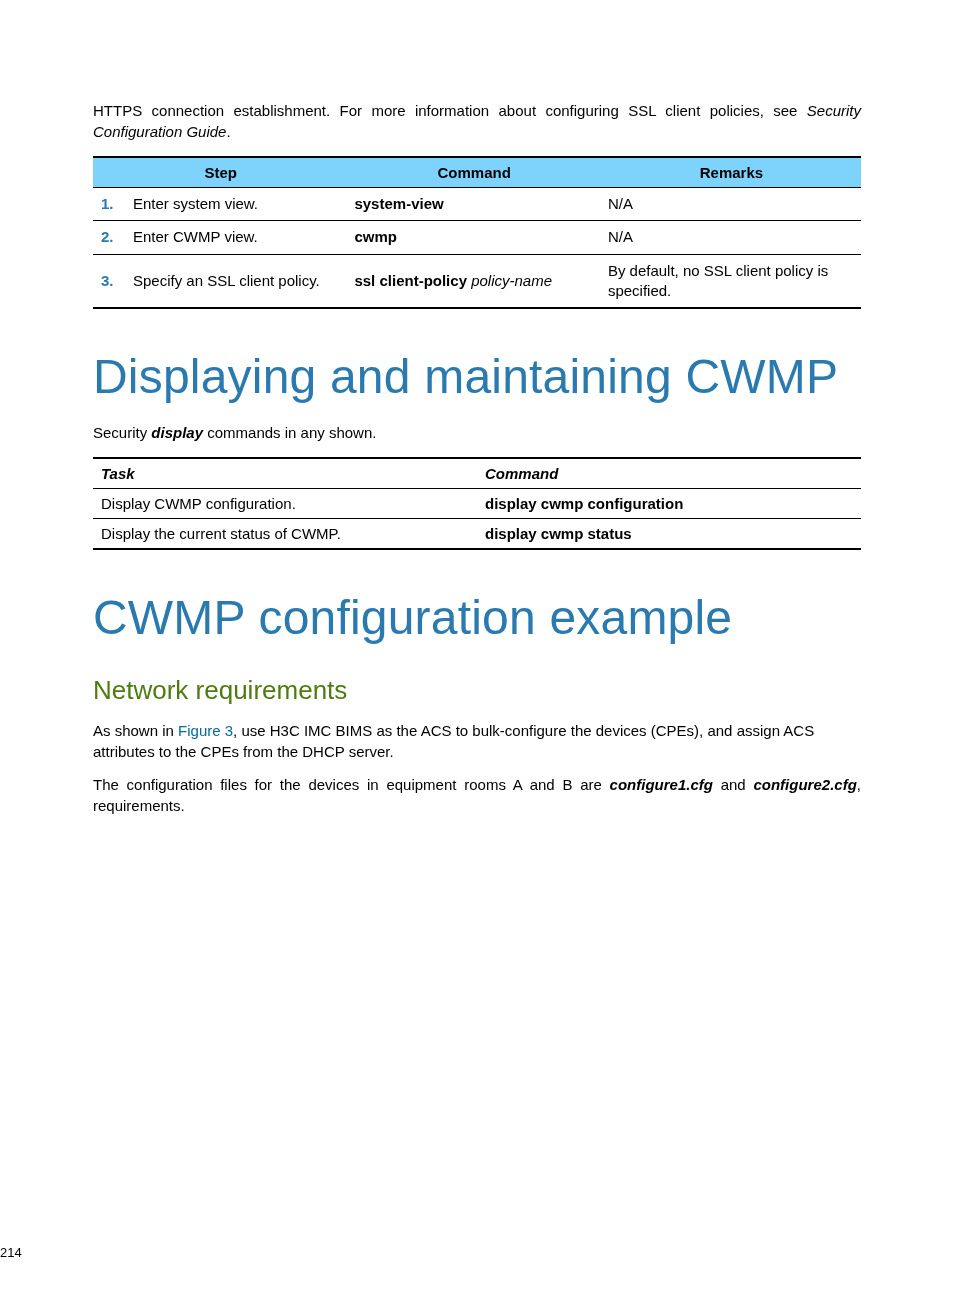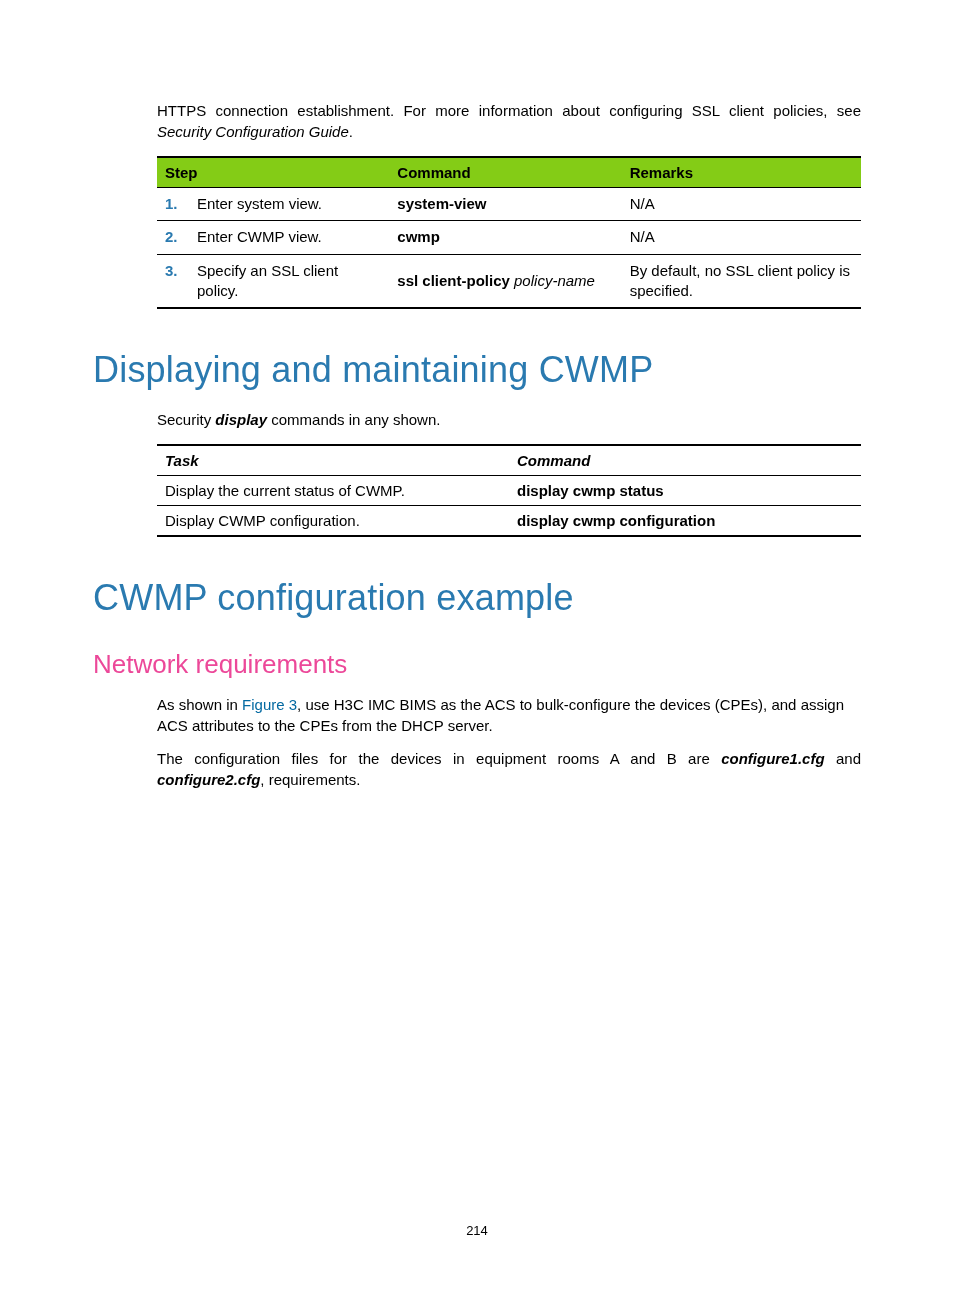--- a/index.html
+++ b/index.html
@@ -11,21 +11,20 @@
     color: #000;
     width: 954px;
     height: 1296px;
     position: relative;
     box-sizing: border-box;
   }
   .page {
     padding: 100px 93px 0 93px;
   }
   .indented-block {
-    margin-left: 64px;
   }
   p.body {
     font-size: 15px;
     line-height: 1.4;
     margin: 0 0 12px 0;
     color: #000;
   }
   p.justify {
     text-align: justify;
   }
@@ -33,26 +32,26 @@
   .bold { font-weight: bold; font-style: italic; }
 
   
   table.steps {
     width: 100%;
     border-collapse: collapse;
     margin: 14px 0 0 0;
     font-size: 15px;
   }
   table.steps thead th {
-    text-align: left;
+    text-align: center;
     font-weight: bold;
     border-top: 2px solid #000;
     border-bottom: 1px solid #000;
     padding: 6px 6px 6px 8px;
-    background: #84cc16;
+    background: #7dd3fc;
   }
   table.steps tbody td {
     border-bottom: 1px solid #000;
     padding: 6px 6px 6px 8px;
     vertical-align: middle;
     line-height: 1.35;
   }
   table.steps tbody tr:last-child td {
     border-bottom: 2px solid #000;
   }
@@ -66,26 +65,26 @@
     font-weight: bold;
     min-width: 14px;
   }
   .cmd-bold { font-weight: bold; }
   .cmd-arg { font-style: italic; }
 
   
   h1.h1 {
     color: #2a7ab0;
     font-weight: 300;
-    font-size: 36px;
+    font-size: 48px;
     margin: 40px 0 18px 0;
     letter-spacing: 0.2px;
   }
   h2.h2 {
-    color: #ec4899;
+    color: #4d7c0f;
     font-weight: 400;
     font-size: 26px;
     margin: 30px 0 14px 0;
   }
   a.link {
     color: #0369a1;
     text-decoration: none;
   }
 
   table.tasks {
@@ -105,24 +104,23 @@
   table.tasks tbody td {
     border-bottom: 1px solid #000;
     padding: 6px 6px 6px 8px;
   }
   table.tasks tbody tr:last-child td {
     border-bottom: 2px solid #000;
   }
 
   .page-number {
     position: absolute;
-    bottom: 58px;
+    bottom: 36px;
     left: 0;
     right: 0;
-    text-align: center;
     font-size: 13px;
     color: #000;
   }
 </style>
 </head>
 <body>
 
 <div class="page">
 
   <div class="indented-block">
@@ -197,26 +195,26 @@
         <col style="width:50%">
       </colgroup>
       <thead>
         <tr>
           <th>Task</th>
           <th>Command</th>
         </tr>
       </thead>
       <tbody>
         <tr>
+          <td>Display CWMP configuration.</td>
+          <td class="cmd-bold">display cwmp configuration</td>
+        </tr>
+        <tr>
           <td>Display the current status of CWMP.</td>
           <td class="cmd-bold">display cwmp status</td>
-        </tr>
-        <tr>
-          <td>Display CWMP configuration.</td>
-          <td class="cmd-bold">display cwmp configuration</td>
         </tr>
       </tbody>
     </table>
   </div>
 
   <h1 class="h1">CWMP configuration example</h1>
 
   <h2 class="h2">Network requirements</h2>
 
   <div class="indented-block">

